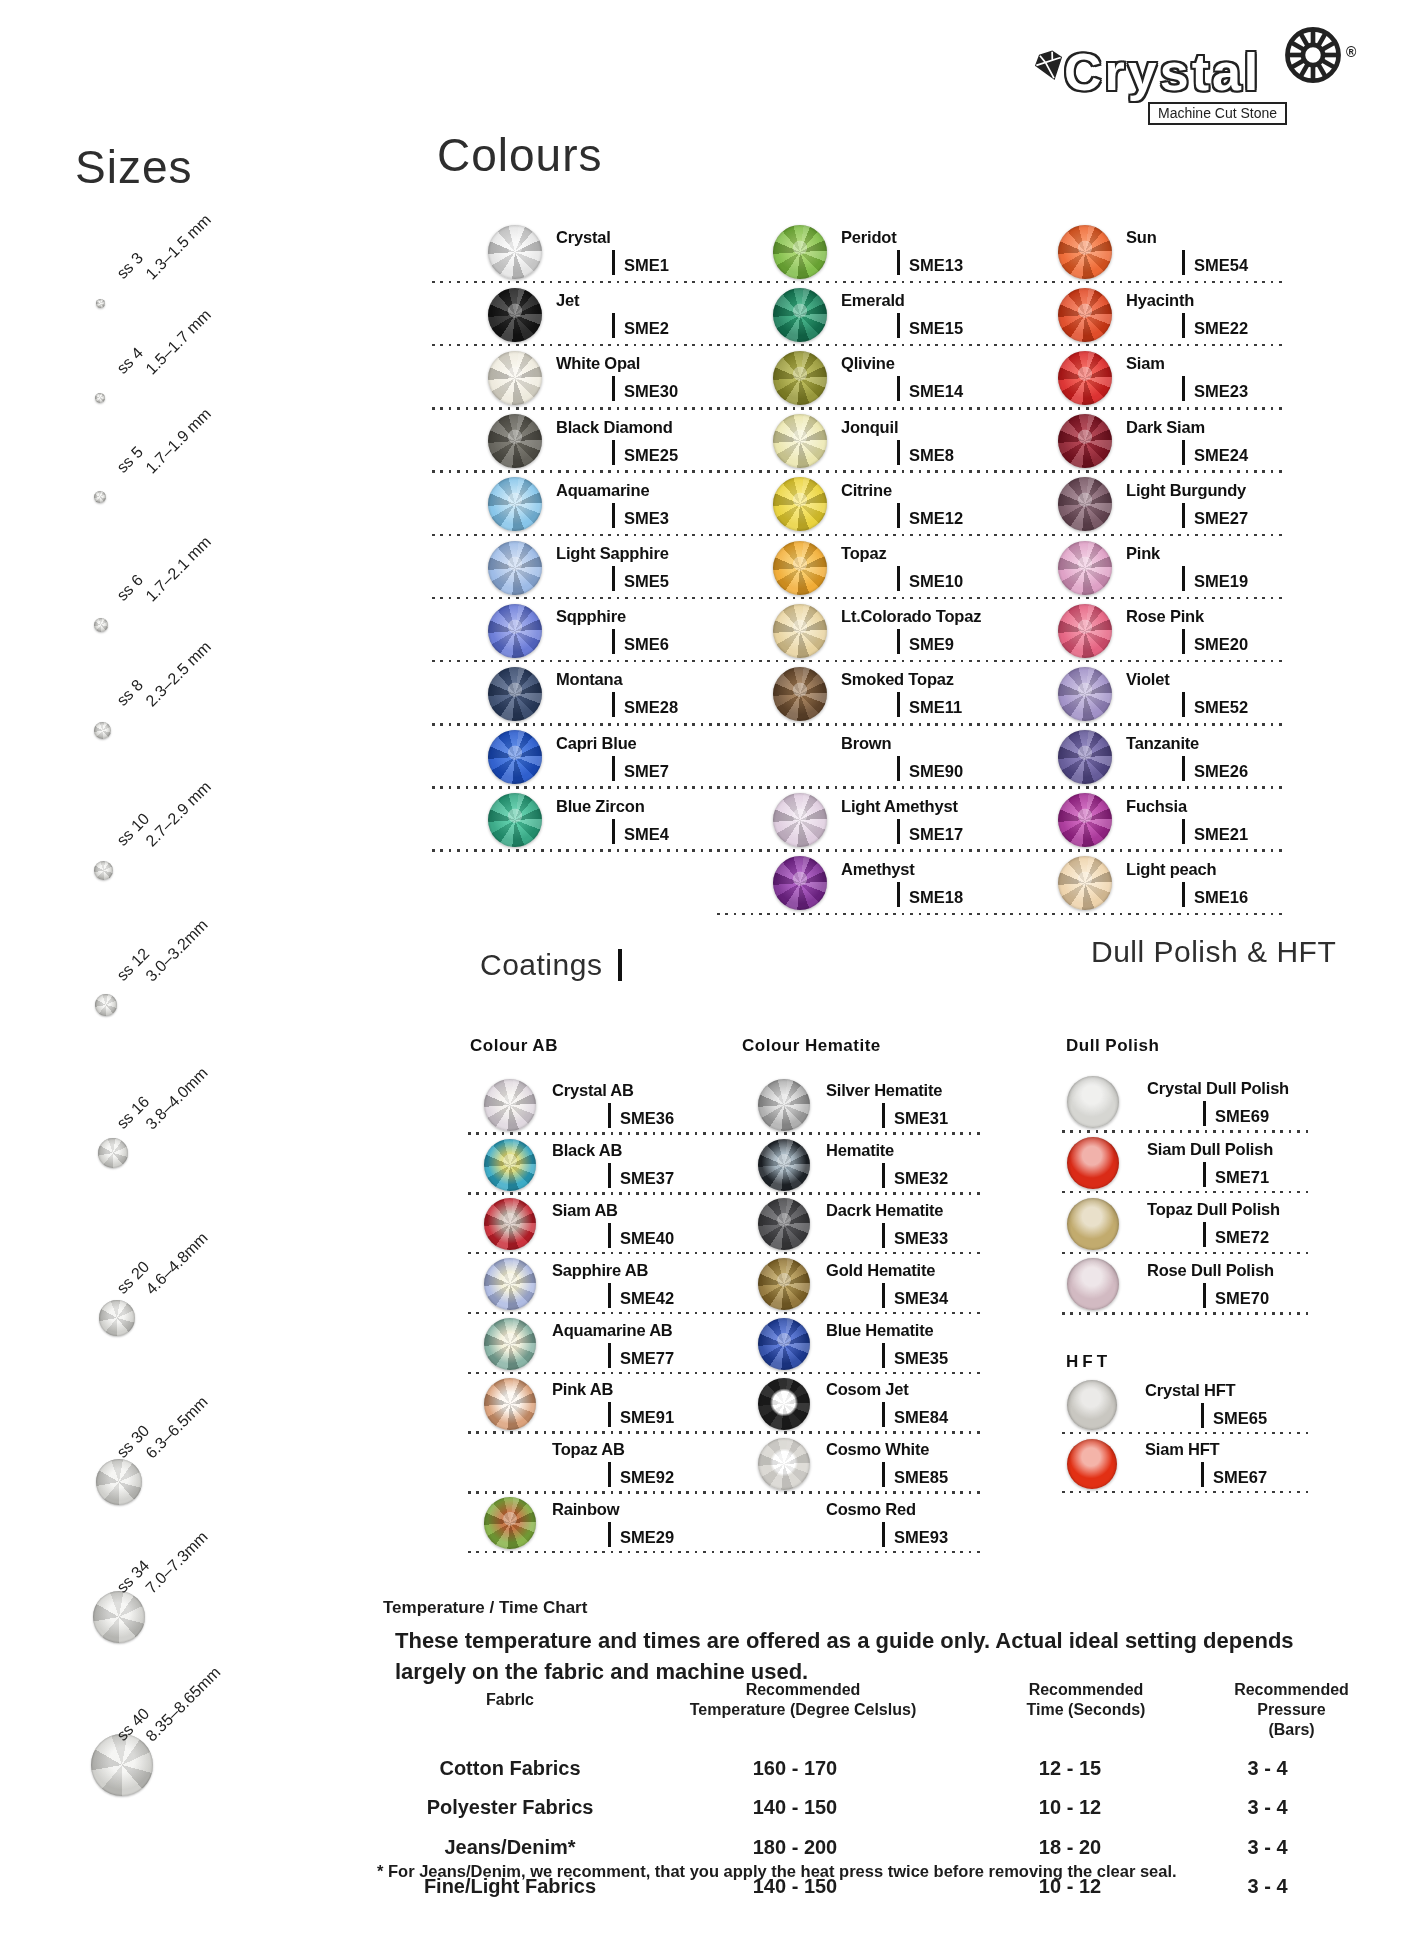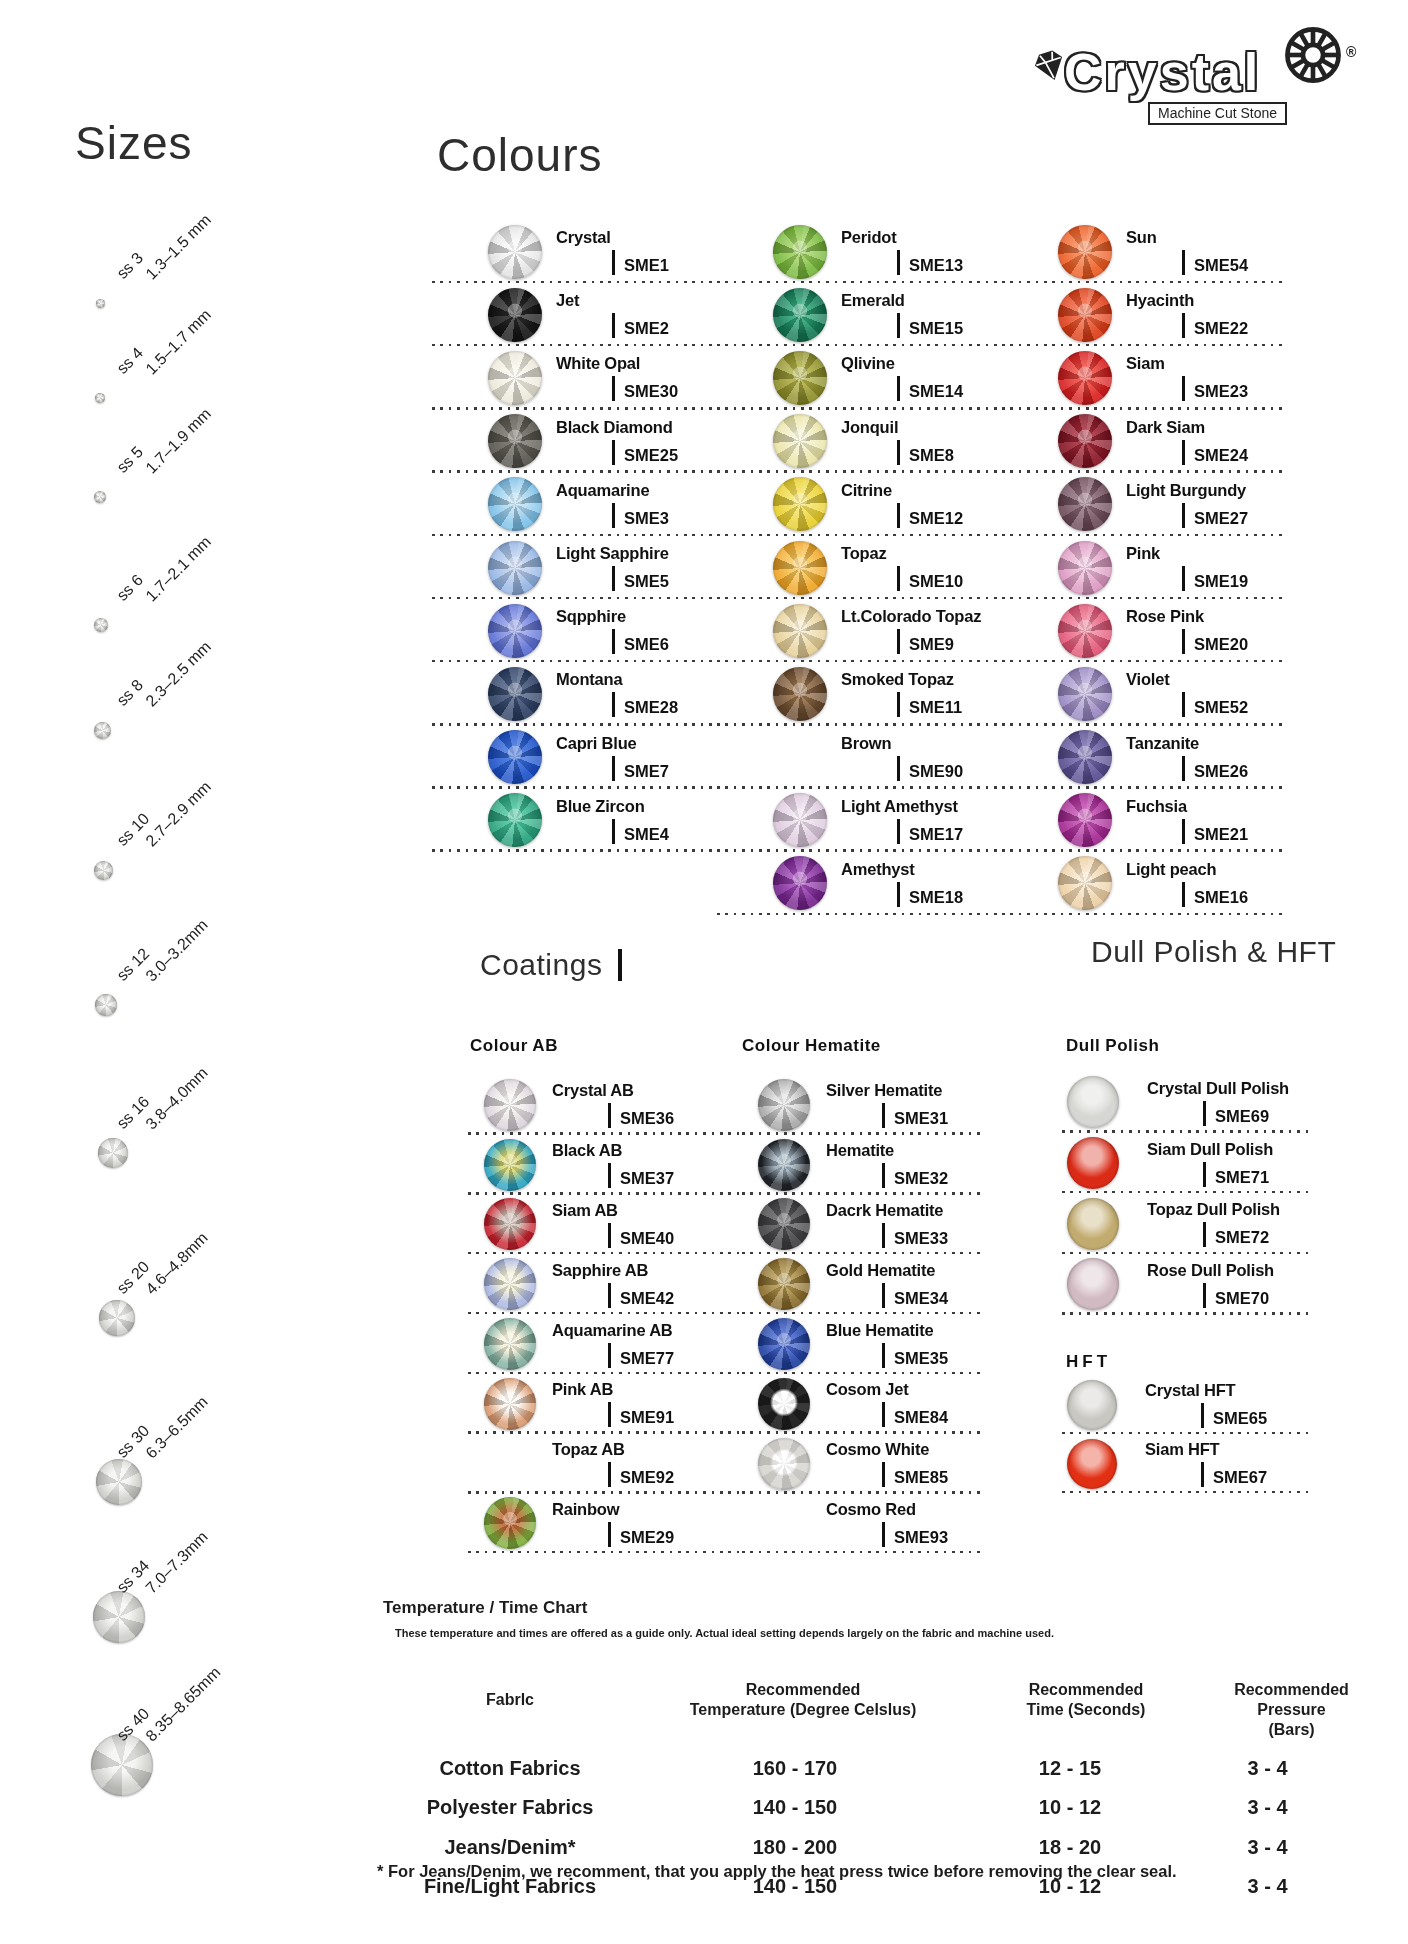--- a/index.html
+++ b/index.html
@@ -1,21 +1,21 @@
 <!DOCTYPE html>
 <html><head>
 <meta charset="utf-8">
 <style>
   html,body{margin:0;padding:0;background:#fff;}
   .page{position:relative;width:1408px;height:1944px;background:#ffffff;overflow:hidden;
         font-family:"Liberation Sans",sans-serif;color:#1c1c1c;}
 
   
   .big-title{position:absolute;font-size:46px;font-weight:300;letter-spacing:1px;color:#2e2e2e;}
-  #sizes-title{left:75px;top:116px;}
+  #sizes-title{left:75px;top:140px;}
   #colours-title{left:437px;top:128px;}
 
   
   #logo{position:absolute;left:1030px;top:36px;width:345px;height:100px;}
   #logo .brand{position:absolute;left:34px;top:6px;font-size:52px;font-weight:700;letter-spacing:3px;
     color:#fff;white-space:nowrap;
     text-shadow:-2px -2px 0 #222,2px -2px 0 #222,-2px 2px 0 #222,2px 2px 0 #222,
                  0 -2px 0 #222,0 2px 0 #222,-2px 0 0 #222,2px 0 0 #222;}
   #logo .tagline{position:absolute;left:118px;top:66px;font-size:14px;color:#222;
     border:2px solid #222;background:#fff;padding:1px 8px 2px;white-space:nowrap;}
@@ -97,21 +97,21 @@
   #coatings-title .hbar{display:inline-block;width:4px;height:32px;background:#111;margin-left:16px;vertical-align:-6px;}
   #dull-hft-title{left:1091px;top:935px;}
   .sub-heading{position:absolute;font-size:17px;font-weight:700;color:#111;letter-spacing:0.5px;}
   #sub-ab{left:470px;top:1036px;}
   #sub-hematite{left:742px;top:1036px;}
   #sub-dull{left:1066px;top:1036px;}
   #sub-hft{left:1066px;top:1352px;letter-spacing:4px;}
 
   
   #tt-title{position:absolute;left:383px;top:1598px;font-size:17px;font-weight:700;}
-  #tt-note{position:absolute;left:395px;top:1626px;width:940px;font-size:11px;font-weight:700;line-height:1.4;}
+  #tt-note{position:absolute;left:395px;top:1626px;width:940px;font-size:22px;font-weight:700;line-height:1.4;}
   #tt-table{position:absolute;left:390px;top:1680px;width:965px;}
   .tt-grid{display:grid;grid-template-columns:240px 330px 220px 175px;column-gap:8px;}
   .tt-hcell{text-align:center;font-size:16px;font-weight:700;line-height:1.25;}
   .tt-row{display:grid;grid-template-columns:240px 330px 220px 175px;margin-top:16.5px;}
   .tt-cell{text-align:center;font-size:20px;font-weight:700;}
   #tt-footnote{position:absolute;left:377px;top:1862px;font-size:16.5px;font-weight:700;}
 </style>
 </head>
 <body>
 

